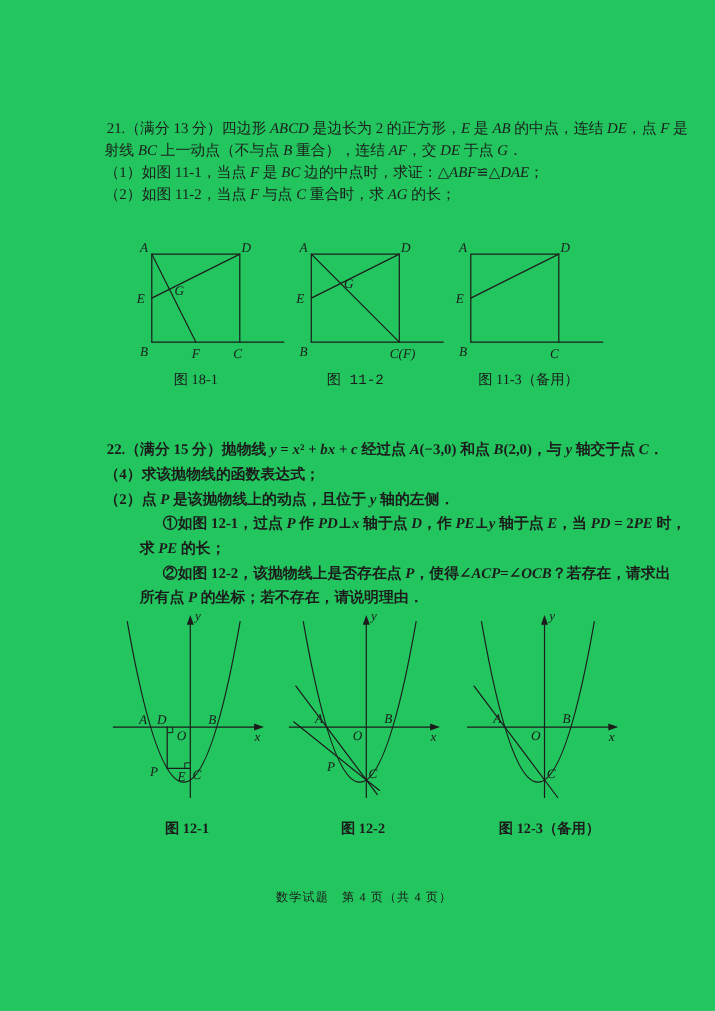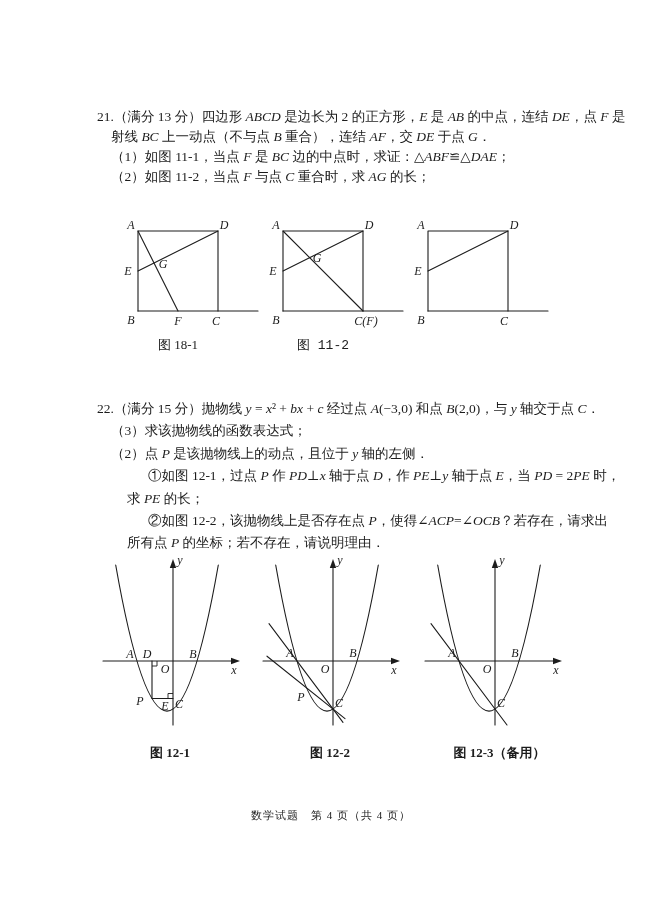--- a/index.html
+++ b/index.html
@@ -1,27 +1,27 @@
 <!DOCTYPE html>
 <html><head>
 <meta charset="utf-8">
 <style>
   html,body { margin:0; padding:0; background:#e9e9e9; }
   .page {
     position:relative; width:650px; height:919px; margin:0 auto;
-    background:#ffffff; color:#1c1c1c;
+    background:#22c55e; color:#1c1c1c;
     font-family:"Liberation Serif","DejaVu Serif",serif;
     overflow:hidden;
   }
   .tblock { position:absolute; left:95px; width:545px; }
   .tline { white-space:nowrap; font-size:13.5px; }
   .p21 .tline { height:20px; line-height:20px; }
   .p22 .tline { height:22.4px; line-height:22.4px; }
   .ind0 { margin-left:2px; }
-  .ind1 { margin-left:16px; }
+  .ind1 { }
   .ind2 { margin-left:53px; }
   .ind3 { margin-left:32px; }
   .fig { position:absolute; margin:0; padding:0; }
   .fig svg { display:block; }
   .fig figcaption { font-size:13px; text-align:center; margin-top:7px; }
   .figrow2 figcaption { margin-top:15px;font-weight:bold; }
   .geo { stroke:#1c1c1c; stroke-width:1.1; fill:none; stroke-linecap:round; }
   .thin { stroke:#1c1c1c; stroke-width:0.9; fill:none; }
   .arrow { fill:#1c1c1c; stroke:none; }
   .lbl { font:italic 12px "Liberation Serif","DejaVu Serif",serif; fill:#1c1c1c; text-anchor:middle; }
@@ -77,25 +77,26 @@
     <svg width="165" height="112" viewBox="0 0 165 112">
       <path class="geo" d="M30 14 H110 V94 M30 14 V94"></path>
       <path class="geo" d="M30 94 H150"></path>
       <path class="geo" d="M30 54 L110 14"></path>
       <text class="lbl" x="23" y="12">A</text>
       <text class="lbl" x="116" y="12">D</text>
       <text class="lbl" x="20" y="58">E</text>
       <text class="lbl" x="23" y="107">B</text>
       <text class="lbl" x="106" y="108">C</text>
     </svg>
+    <figcaption style="width:165px;">图 11-3（备用）</figcaption>
   </figure>
 
-  <section class="tblock p22" style="top:398px;">
+  <section class="tblock p22" style="top:398px;font-weight:bold;">
     <div class="tline ind0">22.（满分 15 分）抛物线 <i>y</i> = <i>x</i>² + <i>bx</i> + <i>c</i> 经过点 <i>A</i>(−3,0) 和点 <i>B</i>(2,0)，与 <i>y</i> 轴交于点 <i>C</i>．</div>
-    <div class="tline ind1">（3）求该抛物线的函数表达式；</div>
+    <div class="tline ind1">（4）求该抛物线的函数表达式；</div>
     <div class="tline ind1">（2）点 <i>P</i> 是该抛物线上的动点，且位于 <i>y</i> 轴的左侧．</div>
     <div class="tline ind2">①如图 12-1，过点 <i>P</i> 作 <i>PD</i>⊥<i>x</i> 轴于点 <i>D</i>，作 <i>PE</i>⊥<i>y</i> 轴于点 <i>E</i>，当 <i>PD</i> = 2<i>PE</i> 时，</div>
     <div class="tline ind3">求 <i>PE</i> 的长；</div>
     <div class="tline ind2">②如图 12-2，该抛物线上是否存在点 <i>P</i>，使得∠<i>ACP</i>=∠<i>OCB</i>？若存在，请求出</div>
     <div class="tline ind3">所有点 <i>P</i> 的坐标；若不存在，请说明理由．</div>
   </section>
 
   <figure class="fig figrow2" style="left:95px; top:551px;">
     <svg width="150" height="178" viewBox="0 0 150 178">
       <path class="geo" d="M8 110 H137"></path>

